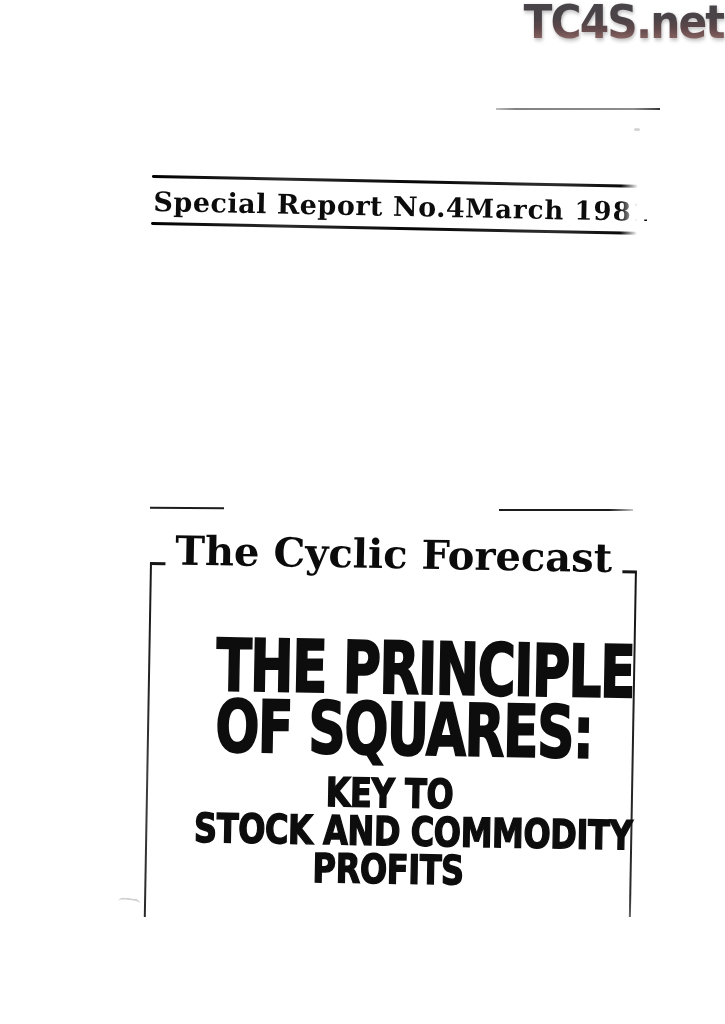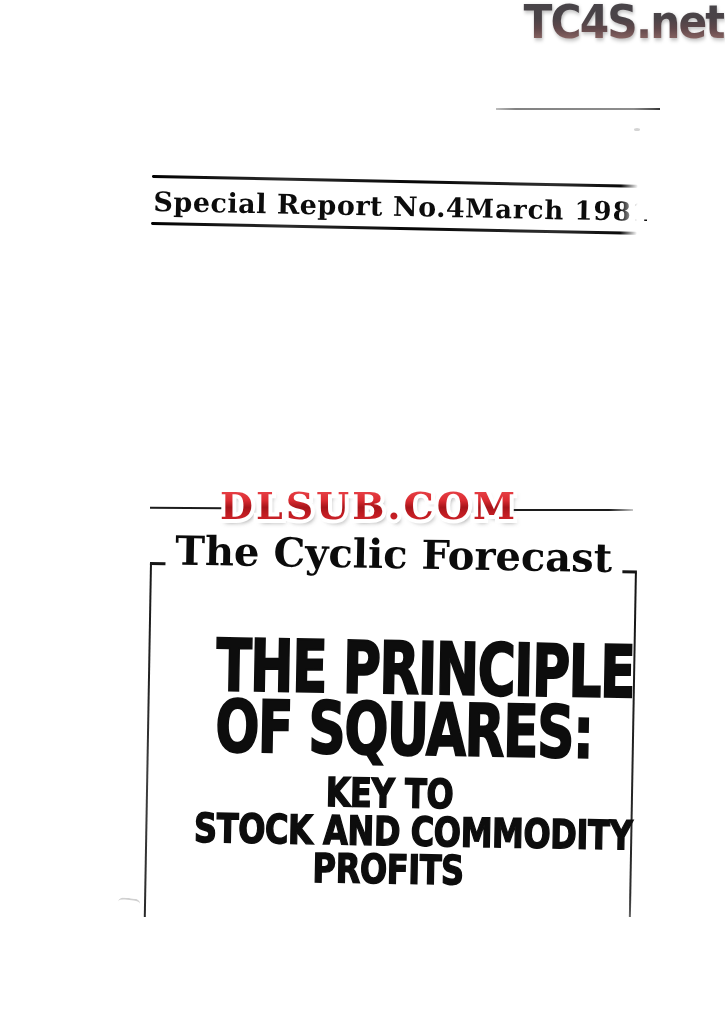--- a/index.html
+++ b/index.html
@@ -296,26 +296,20 @@
     <div class="header-row">
       <span class="report-label">Special Report No.4</span>
       <span class="date-label">March 1981</span>
     </div>
     <div class="header-rule"></div>
     <div class="header-fade"></div>
   </div>
 
   <div class="dlsub-line left"></div>
   <div class="dlsub-line right"></div>
-  <div class="dlsub-wrap">
-    <span class="sticker dlsub">
-      <span class="layer-stroke">DLSUB.COM</span>
-      <span class="layer-fill">DLSUB.COM</span>
-    </span>
-  </div>
 
   <div class="cover-box">
     <div class="box-top"></div>
     <div class="box-left"></div>
     <div class="box-right"></div>
     <div class="box-bottom-stub"></div>
 
     <div class="series-title">The Cyclic Forecast</div>
 
     <div class="box-content">

